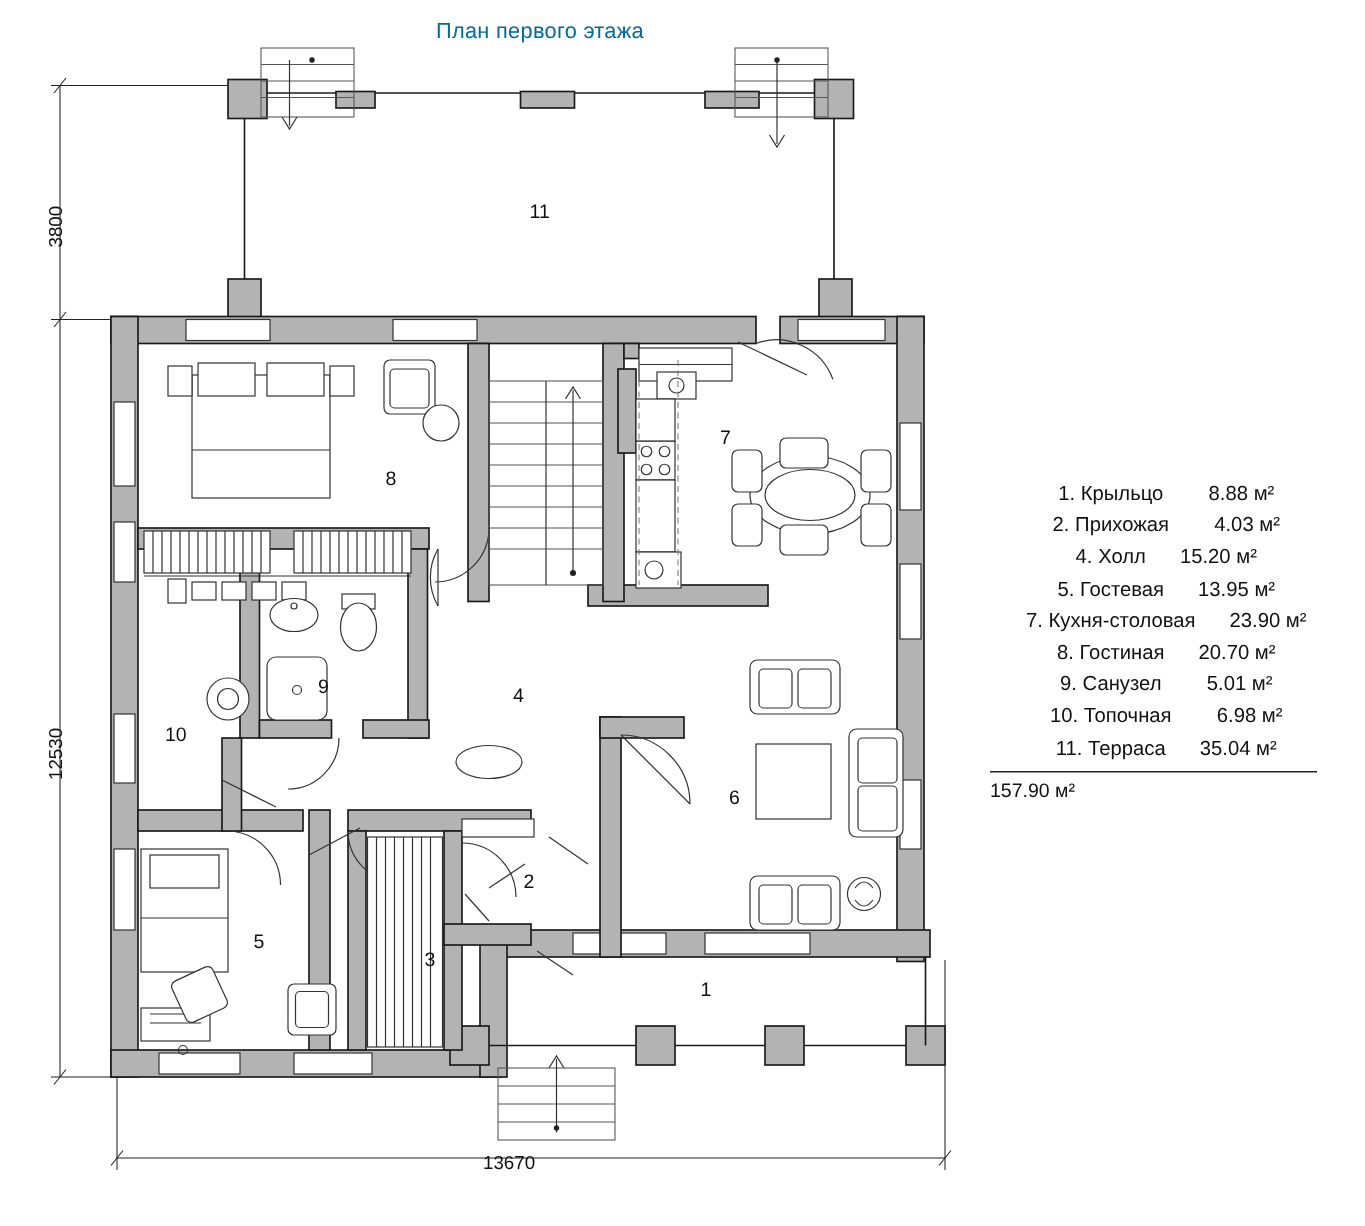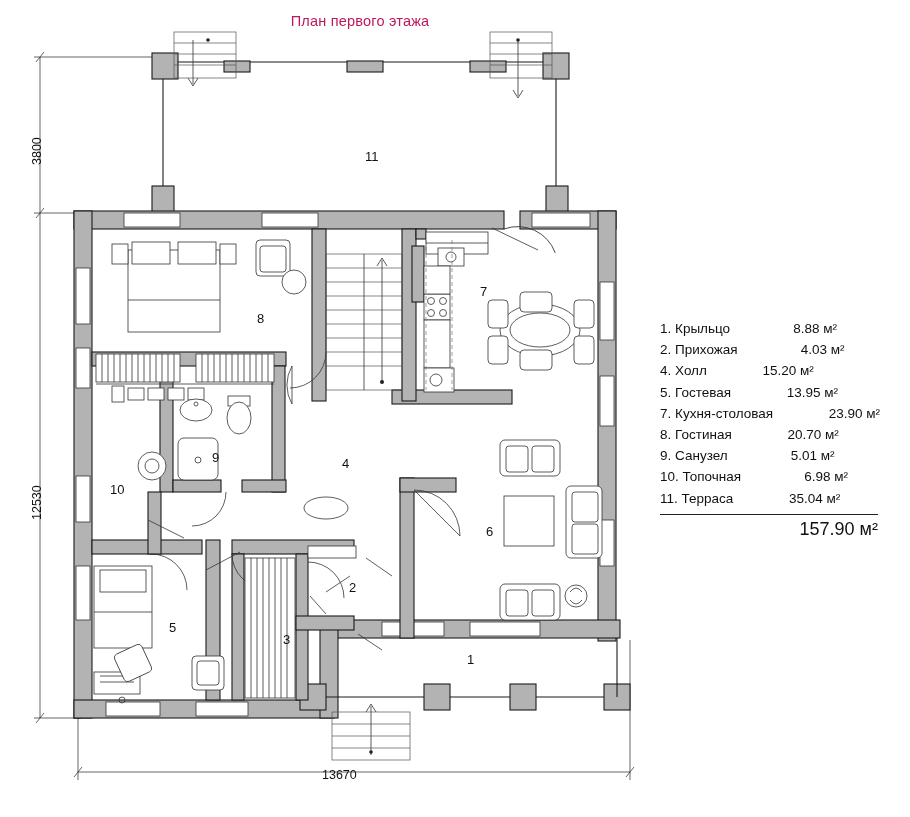--- a/index.html
+++ b/index.html
@@ -21,52 +21,51 @@
     width: 910px;
     height: 817px;
   }
   .title {
     position: absolute;
     left: 0;
     top: 13px;
     width: 720px;
     text-align: center;
     font-size: 14.5px;
-    color: #be185d;
+    color: #0369a1;
     letter-spacing: 0.2px;
   }
   
   .legend {
     position: absolute;
     left: 660px;
     top: 318px;
     width: 235px;
     font-size: 13.5px;
     color: #111;
   }
   .legend-row {
     display: flex;
-    justify-content: flex-start;
+    justify-content: center;
     align-items: baseline;
     line-height: 21.2px;
     white-space: nowrap;
-    gap: 33px;
   }
   .legend-row .lbl { text-align: left; }
   .legend-row .val { text-align: right; min-width: 74px; }
   .legend-rule {
     margin-top: 5px;
     border-top: 1px solid #222;
     width: 218px;
   }
   .legend-total {
     margin-top: 4px;
-    text-align: right;
+    text-align: left;
     width: 218px;
-    font-size: 18px;
+    font-size: 13px;
   }
   
   .dim-text {
     position: absolute;
     font-size: 12.5px;
     color: #111;
   }
   .dim-vert {
     transform: rotate(-90deg);
     transform-origin: left top;
@@ -431,21 +430,21 @@
       <line class="th" x1="310" y1="596" x2="326" y2="614"></line>
       <line class="th" x1="366" y1="558" x2="392" y2="576"></line>
       <line class="th" x1="358" y1="634" x2="382" y2="650"></line>
     </g>
   </svg>
 
   <div class="dim-text dim-vert" style="left: 30px; top: 165px;">3800</div>
   <div class="dim-text dim-vert" style="left: 30px; top: 520px;">12530</div>
   <div class="dim-text" style="left: 322px; top: 768px;">13670</div>
 
-  <div class="room-num" style="left:365px; top:133px;margin-top:16px;">11</div>
+  <div class="room-num" style="left:353px; top:133px;">11</div>
   <div class="room-num" style="left:257px; top:311px;">8</div>
   <div class="room-num" style="left:480px; top:284px;">7</div>
   <div class="room-num" style="left:212px; top:450px;">9</div>
   <div class="room-num" style="left:110px; top:482px;">10</div>
   <div class="room-num" style="left:342px; top:456px;">4</div>
   <div class="room-num" style="left:486px; top:524px;">6</div>
   <div class="room-num" style="left:349px; top:580px;">2</div>
   <div class="room-num" style="left:169px; top:620px;">5</div>
   <div class="room-num" style="left:283px; top:632px;">3</div>
   <div class="room-num" style="left:467px; top:652px;">1</div>

